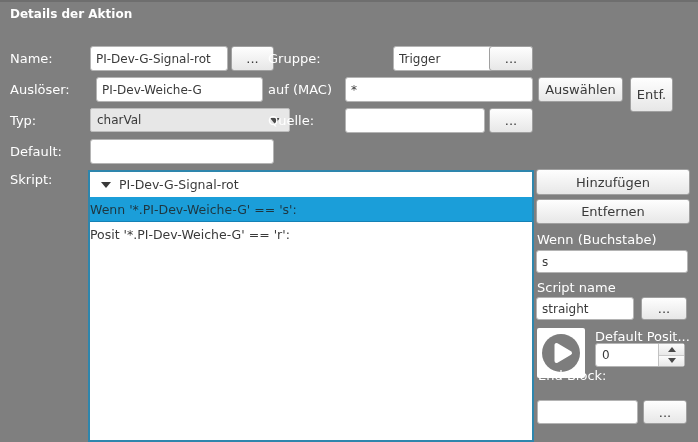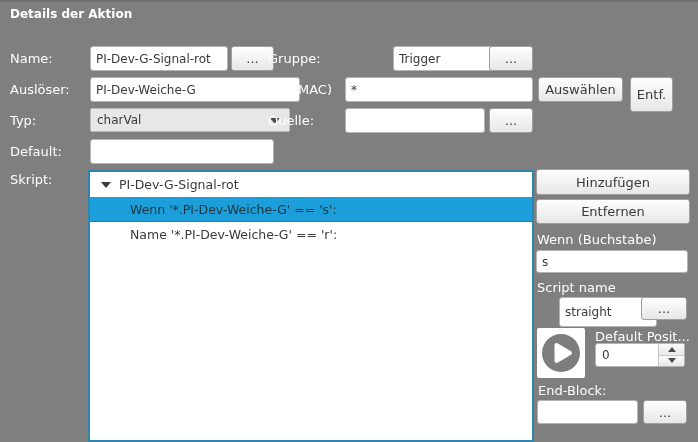--- a/index.html
+++ b/index.html
@@ -47,21 +47,21 @@
   }
   .tree {
     position:absolute; left:88px; top:170px; width:446px; height:272px;
     background:#ffffff; border:2px solid #2e86ad; overflow:hidden;
   }
   .tree-row {
     height:25px; line-height:25px; font-size:12.5px; color:#3a3a3a;
     white-space:nowrap; display:flex; align-items:center; cursor:default;
   }
   .tree-row.root { padding-left:11px; }
-  .tree-row.child { padding-left:40px; }
+  .tree-row.child { }
   .tree-row.selected { background:#1b9ed9; color:#1e3640; border-bottom:1px solid #1581b5; }
   .expander {
     width:0; height:0; margin-right:8px;
     border-left:5px solid transparent; border-right:5px solid transparent;
     border-top:6px solid #3a3a3a; cursor:pointer;
   }
   .panel-lbl { position:absolute; color:#ffffff; font-size:13px; white-space:nowrap; }
   .play-wrap {
     position:absolute; left:537px; top:328px; width:48px; height:50px;
     background:#ffffff; border-radius:2px;
@@ -104,21 +104,21 @@
   <div class="title">Details der Aktion</div>
 
   <span class="lbl" style="left:10px;top:51px">Name:</span>
   <input class="input" style="left: 90px; top: 46px; width: 138px; height: 25px;" value="PI-Dev-G-Signal-rot">
   <button class="btn" style="left:231px;top:46px;width:43px;height:25px">...</button>
   <span class="lbl lbl-r" style="left:268px;top:51px;width:71px">Gruppe:</span>
   <input class="input" style="left: 345px; top: 46px; width: 140px; height: 25px; margin-left: 48px;" value="Trigger">
   <button class="btn" style="left:489px;top:46px;width:44px;height:25px">...</button>
 
   <span class="lbl" style="left:10px;top:82px">Auslöser:</span>
-  <input class="input" style="left: 90px; top: 77px; width: 210px; height: 25px;" value="PI-Dev-Weiche-G">
+  <input class="input" style="left: 96px; top: 77px; width: 167px; height: 25px;" value="PI-Dev-Weiche-G">
   <span class="lbl lbl-r" style="left:268px;top:82px;width:71px">auf (MAC)</span>
   <input class="input" style="left: 345px; top: 77px; width: 188px; height: 25px;" value="*">
   <button class="btn" style="left:538px;top:77px;width:85px;height:25px">Auswählen</button>
   <button class="btn" style="left:630px;top:77px;width:43px;height:35px">Entf.</button>
 
   <span class="lbl" style="left:10px;top:113px">Typ:</span>
   <div class="combo" style="left:90px;top:108px;width:200px;height:24px">
     <span>charVal</span>
     <span class="arrow"></span>
   </div>
@@ -132,32 +132,32 @@
   <span class="lbl" style="left:10px;top:172px">Skript:</span>
   <div class="tree">
     <div class="tree-row root">
       <span class="expander"></span>
       <span>PI-Dev-G-Signal-rot</span>
     </div>
     <div class="tree-row child selected">
       <span>Wenn '*.PI-Dev-Weiche-G' == 's':</span>
     </div>
     <div class="tree-row child">
-      <span>Name '*.PI-Dev-Weiche-G' == 'r':</span>
+      <span>Posit '*.PI-Dev-Weiche-G' == 'r':</span>
     </div>
   </div>
 
   <button class="btn" style="left:536px;top:169px;width:154px;height:26px">Hinzufügen</button>
   <button class="btn" style="left:536px;top:199px;width:154px;height:25px">Entfernen</button>
 
   <span class="panel-lbl" style="left:537px;top:232px">Wenn (Buchstabe)</span>
   <input class="input" style="left: 536px; top: 250px; width: 152px; height: 23px;" value="s">
 
   <span class="panel-lbl" style="left:537px;top:280px">Script name</span>
-  <input class="input" style="left: 536px; top: 297px; width: 98px; height: 30px; margin-left: 23px;" value="straight">
+  <input class="input" style="left: 536px; top: 297px; width: 98px; height: 23px;" value="straight">
   <button class="btn" style="left:641px;top:297px;width:46px;height:23px">...</button>
 
   <div class="play-wrap">
     <svg width="40" height="40" viewBox="0 0 40 40">
       <circle cx="20" cy="20" r="19" fill="#7d7d7d"></circle>
       <polygon points="15.5,12 15.5,28 29,20" fill="#ffffff" stroke="#ffffff" stroke-width="4" stroke-linejoin="round"></polygon>
     </svg>
   </div>
   <span class="panel-lbl" style="left:595px;top:329px">Default Posit...</span>
   <div class="spin">
@@ -165,16 +165,16 @@
     <div class="spin-btns">
       <button class="spin-btn">
           <span class="tri-up"></span>
         </button>
       <button class="spin-btn">
           <span class="tri-down"></span>
         </button>
     </div>
   </div>
 
-  <span class="panel-lbl" style="left:538px;top:383px">End-Block:</span>
+  <span class="panel-lbl" style="left:538px;top:368px">End-Block:</span>
   <input class="input" style="left: 537px; top: 400px; width: 101px; height: 24px;" value="">
   <button class="btn" style="left:643px;top:400px;width:44px;height:24px">...</button>
 </div>
 
 </body></html>

